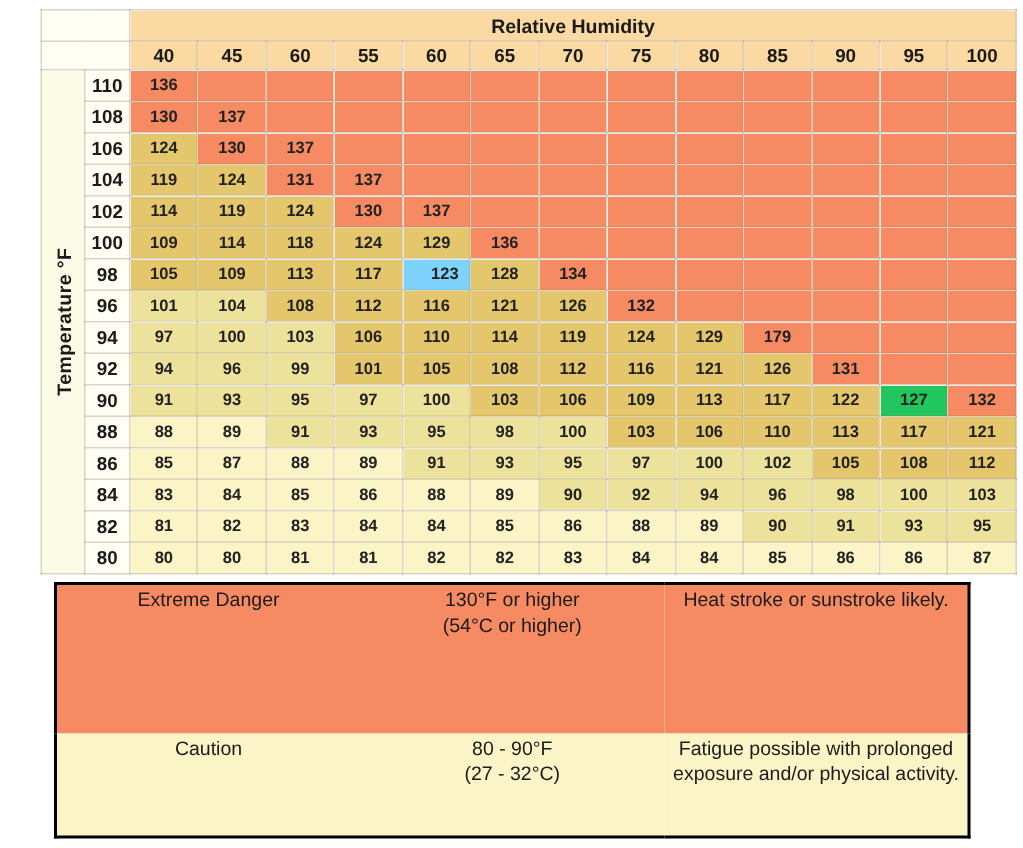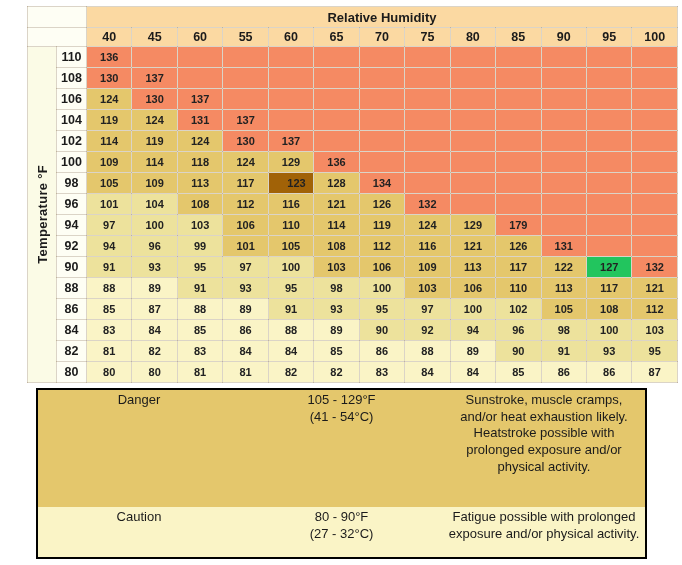--- a/index.html
+++ b/index.html
@@ -192,21 +192,21 @@
           <td class="cell" style="background: rgb(245, 138, 99);"></td>
           <td class="cell" style="background: rgb(245, 138, 99);"></td>
           <td class="cell" style="background: rgb(245, 138, 99);"></td>
         </tr>
         <tr>
           <td class="row-h" style="background: rgb(254, 254, 244);">98</td>
           <td class="cell" style="background: rgb(228, 199, 108);">105</td>
           <td class="cell" style="background: rgb(228, 199, 108);">109</td>
           <td class="cell" style="background: rgb(228, 199, 108);">113</td>
           <td class="cell" style="background: rgb(228, 199, 108);">117</td>
-          <td class="cell" style="background: #a16207; padding-left: 11px;">123</td>
+          <td class="cell" style="background: #7dd3fc; padding-left: 11px;">123</td>
           <td class="cell" style="background: rgb(228, 199, 108);">128</td>
           <td class="cell" style="background: rgb(245, 138, 99);">134</td>
           <td class="cell" style="background: rgb(245, 138, 99);"></td>
           <td class="cell" style="background: rgb(245, 138, 99);"></td>
           <td class="cell" style="background: rgb(245, 138, 99);"></td>
           <td class="cell" style="background: rgb(245, 138, 99);"></td>
           <td class="cell" style="background: rgb(245, 138, 99);"></td>
           <td class="cell" style="background: rgb(245, 138, 99);"></td>
         </tr>
         <tr>
@@ -351,25 +351,25 @@
           <td class="cell" style="background: rgb(250, 244, 198);">85</td>
           <td class="cell" style="background: rgb(250, 244, 198);">86</td>
           <td class="cell" style="background: rgb(250, 244, 198);">86</td>
           <td class="cell" style="background: rgb(250, 244, 198);">87</td>
         </tr>
       </tbody>
   </table>
 
   <table class="legend">
     <tbody id="legend-body">
-        <tr style="height: 32px; background: rgb(228, 199, 108);">
-          <td>Danger</td>
-          <td class="hi-col">105&nbsp;-&nbsp;129°F
-(41&nbsp;-&nbsp;54°C)</td>
-          <td>Sunstroke, muscle cramps, and/or heat exhaustion likely. Heatstroke possible with prolonged exposure and/or physical activity.</td>
+    <tr style="height: 54px; background: rgb(245, 138, 99);">
+          <td>Extreme Danger</td>
+          <td class="hi-col">130°F or higher
+(54°C or higher)</td>
+          <td>Heat stroke or sunstroke likely.</td>
         </tr>
         <tr style="height: 32px; background: rgb(250, 244, 198);">
           <td>Caution</td>
           <td class="hi-col">80&nbsp;-&nbsp;90°F
 (27&nbsp;-&nbsp;32°C)</td>
           <td>Fatigue possible with prolonged exposure and/or physical activity.</td>
         </tr>
       </tbody>
   </table>
 

